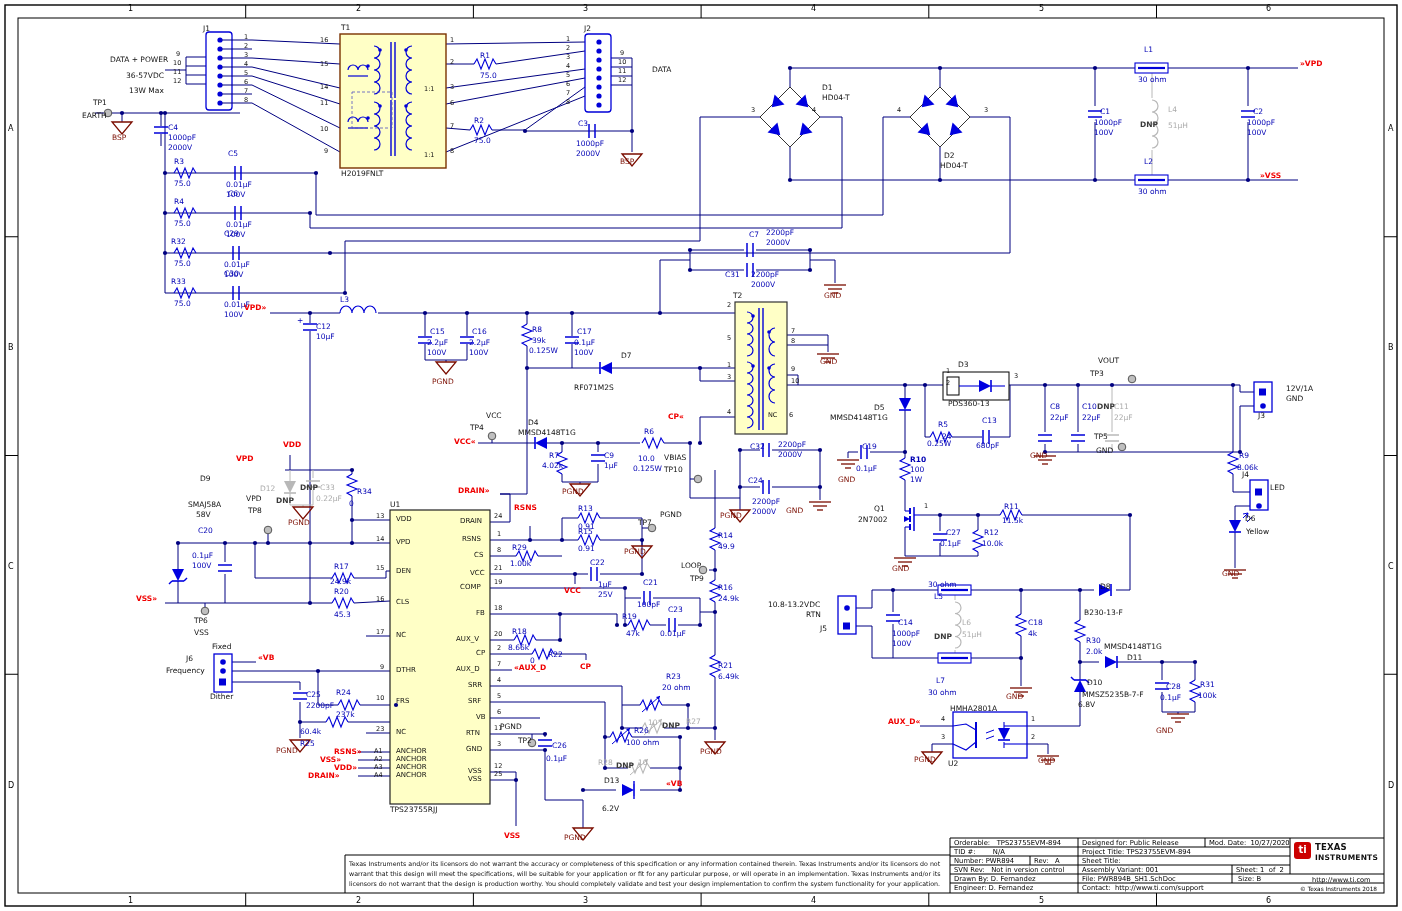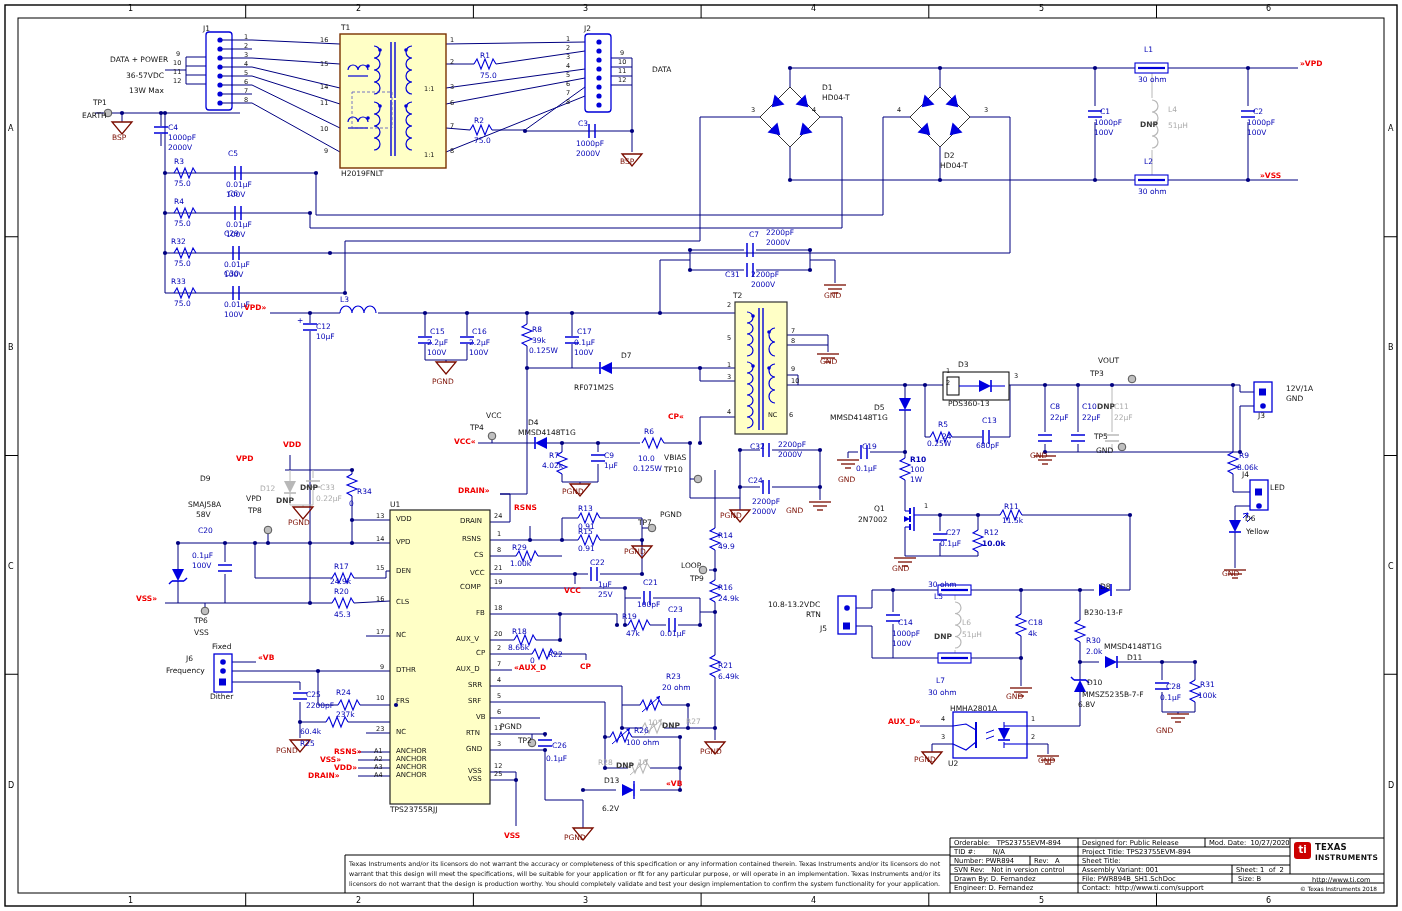--- a/index.html
+++ b/index.html
@@ -1100,21 +1100,21 @@
       <div class="lb g" style="left: 838px; top: 476px;">GND</div>
       <div class="lb r" style="left: 910px; top: 456px; font-weight: bold;">R10</div>
       <div class="lb r" style="left: 910px; top: 466px;">100</div>
       <div class="lb r" style="left: 910px; top: 476px;">1W</div>
       <div class="lb k" style="left: 874px; top: 505px;">Q1</div>
       <div class="lb k" style="left: 858px; top: 516px;">2N7002</div>
       <div class="lb p" style="left: 924px; top: 503px;">1</div>
       <div class="lb r" style="left: 946px; top: 529px;">C27</div>
       <div class="lb r" style="left: 940px; top: 540px;">0.1µF</div>
       <div class="lb r" style="left: 984px; top: 529px;">R12</div>
-      <div class="lb r" style="left: 982px; top: 540px; font-weight: bold;">10.0k</div>
+      <div class="lb r" style="left: 982px; top: 540px;">10.0k</div>
       <div class="lb r" style="left: 1004px; top: 503px;">R11</div>
       <div class="lb r" style="left: 1002px; top: 517px;">11.5k</div>
       <div class="lb g" style="left: 892px; top: 565px;">GND</div>
       <div class="lb k" style="left: 768px; top: 601px;">10.8-13.2VDC</div>
       <div class="lb k" style="left: 806px; top: 611px;">RTN</div>
       <div class="lb k" style="left: 820px; top: 625px;">J5</div>
       <div class="lb r" style="left: 928px; top: 581px;">30 ohm</div>
       <div class="lb r" style="left: 934px; top: 593px;">L5</div>
       <div class="lb r" style="left: 898px; top: 619px;">C14</div>
       <div class="lb r" style="left: 892px; top: 630px;">1000pF</div>

